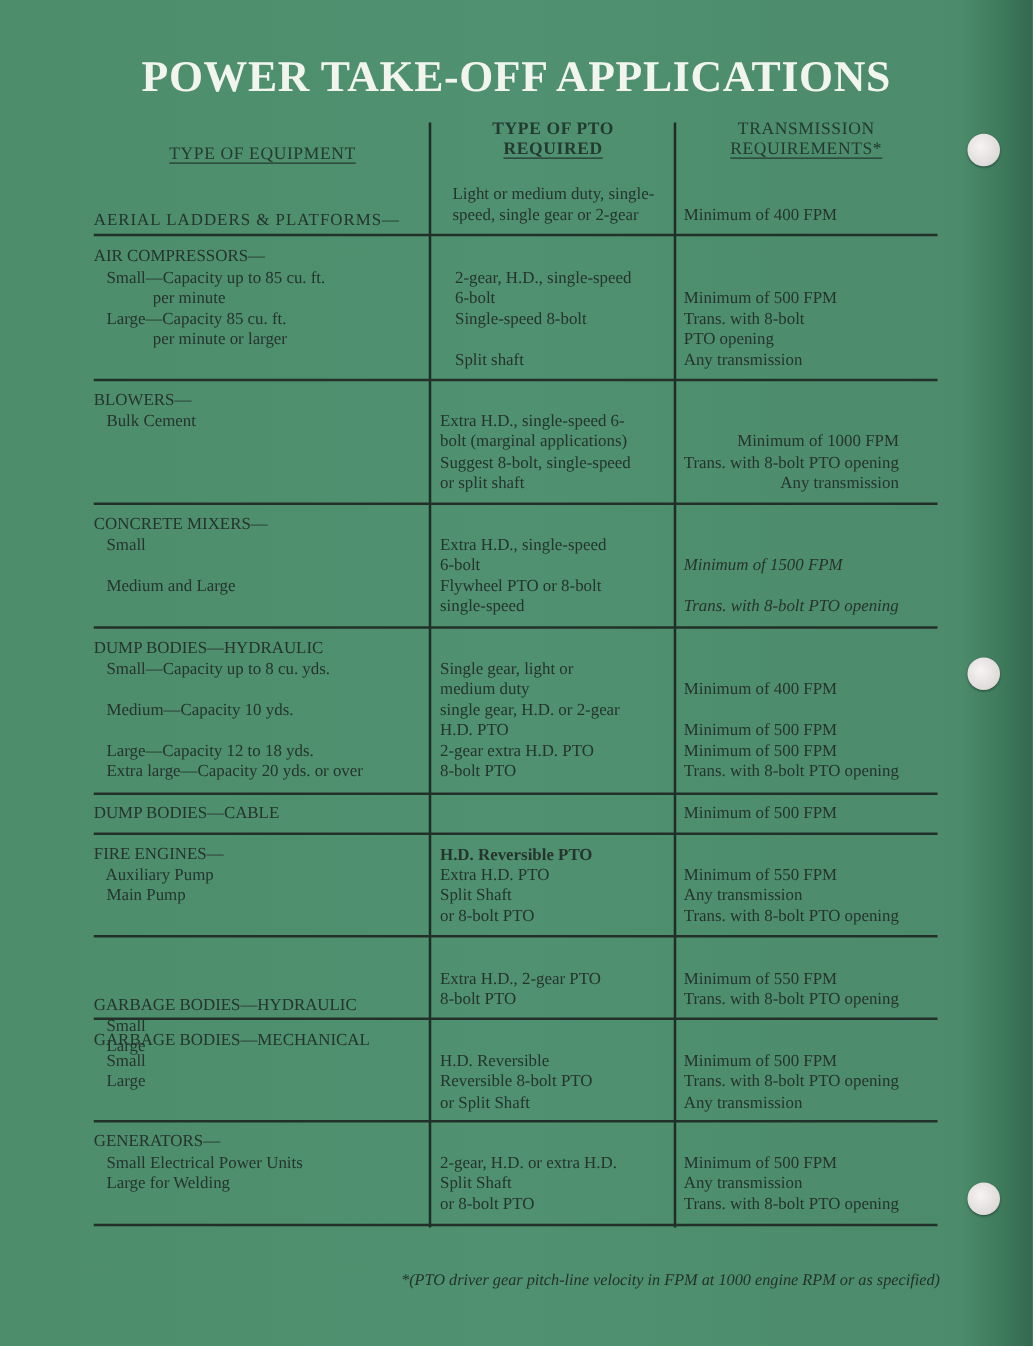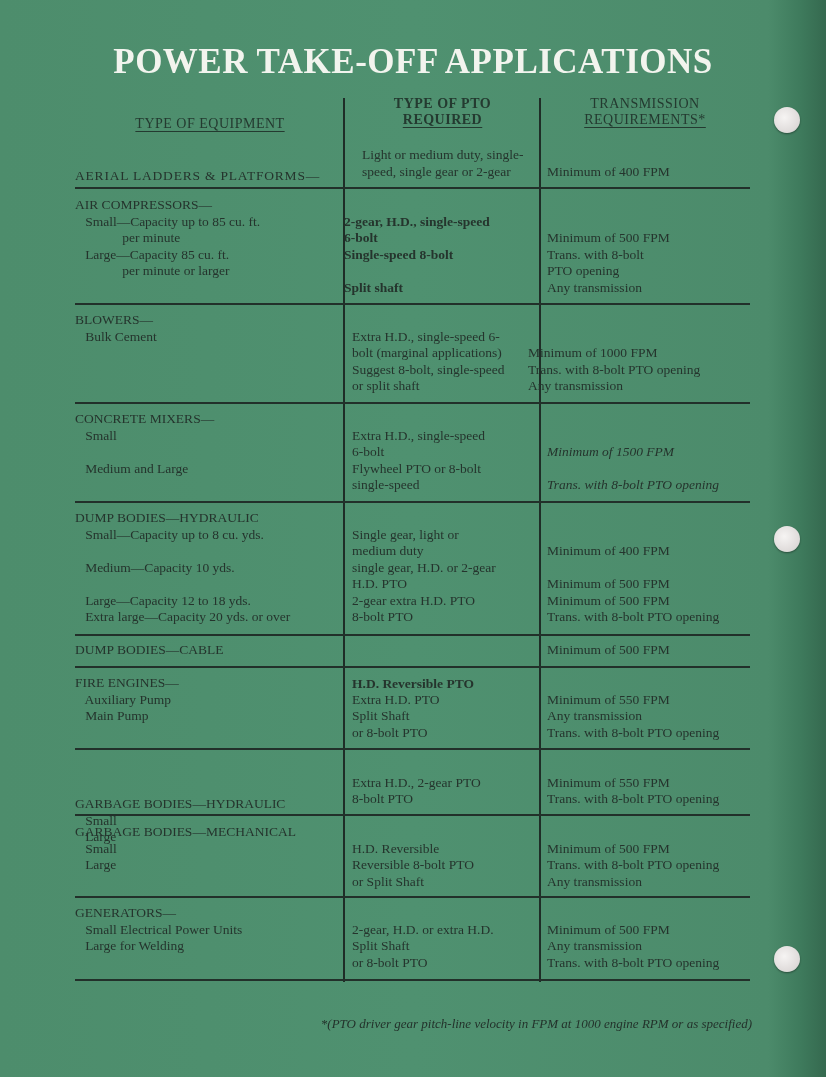--- a/index.html
+++ b/index.html
@@ -74,21 +74,21 @@
   <div class="cell" style="left:547px; top:147px;">
 Minimum of 400 FPM</div>
 </div>
 
 <div>
   <div class="cell" style="left:75px; top:197px;">AIR COMPRESSORS—
    Small—Capacity up to 85 cu. ft.
               per minute
    Large—Capacity 85 cu. ft.
               per minute or larger</div>
-  <div class="cell" style="left:344px; top:197px;font-weight:bold;">
+  <div class="cell" style="left:364px; top:197px;">
 2-gear, H.D., single-speed
 6-bolt
 Single-speed 8-bolt
 
 Split shaft</div>
   <div class="cell" style="left:547px; top:197px;">
 
 Minimum of 500 FPM
 Trans. with 8-bolt
 PTO opening
@@ -96,21 +96,21 @@
 </div>
 
 <div>
   <div class="cell" style="left:75px; top:312px;">BLOWERS—
    Bulk Cement</div>
   <div class="cell" style="left:352px; top:312px;">
 Extra H.D., single-speed 6-
 bolt (marginal applications)
 Suggest 8-bolt, single-speed
 or split shaft</div>
-  <div class="cell" style="left:528px; top:312px;">
+  <div class="cell" style="left:547px; top:312px;text-align:right;">
 
 Minimum of 1000 FPM
 Trans. with 8-bolt PTO opening
 Any transmission</div>
 </div>
 
 <div>
   <div class="cell" style="left:75px; top:411px;">CONCRETE MIXERS—
    Small
 

